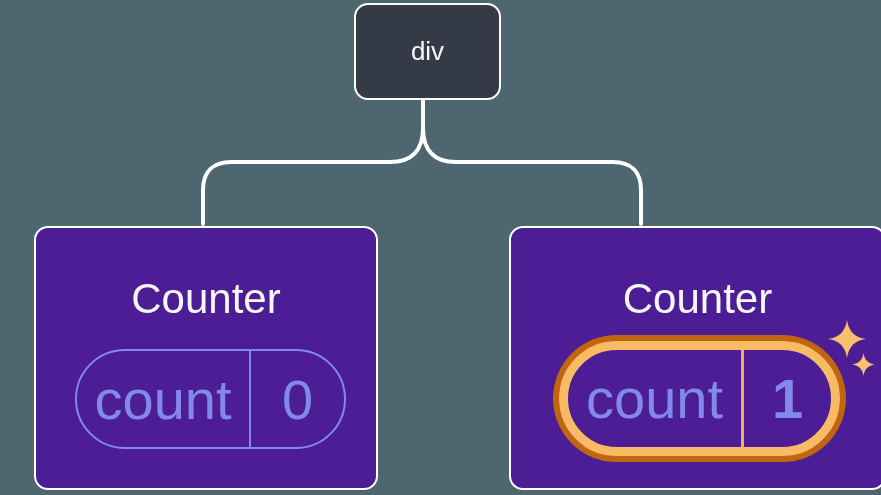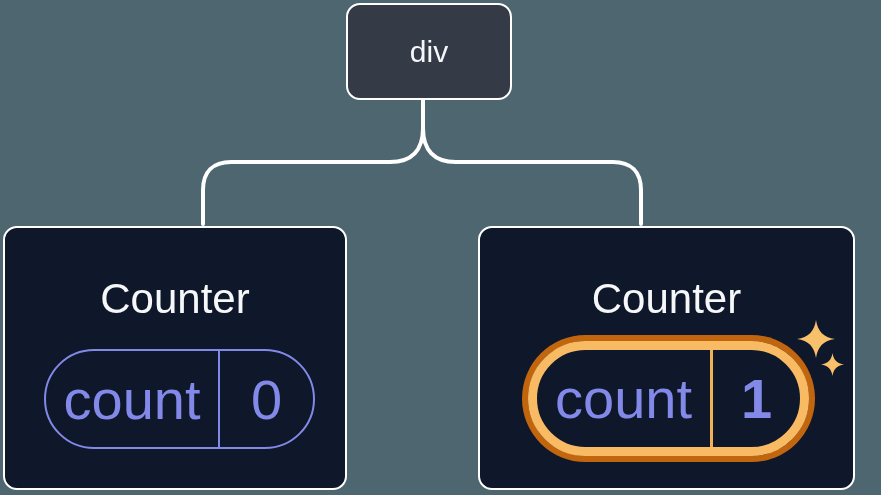--- a/index.html
+++ b/index.html
@@ -15,29 +15,29 @@
 
   .node{
     position:absolute;
     box-sizing:border-box;
     background:#343A46;
     border:2.5px solid #FFFFFF;
     border-radius:14px;
     display:flex;align-items:center;justify-content:center;
     color:#F6F7F9;
   }
-  .root{left:346px;top:3px;width:166px;height:97px;font-size:30px;font-weight:500;}
+  .root{left:354px;top:3px;width:147px;height:97px;font-size:26px;font-weight:500;}
 
   .card{
     position:absolute;
     box-sizing:border-box;
-    background:#0f172a;
+    background:#4c1d95;
     border:2.5px solid #FFFFFF;
     border-radius:14px;
-    top:226px;height:264px;
+    top:226px;height:264px;margin-left:31px;
   }
   .card-left{left:3px;width:344px;}
   .card-right{left:478px;width:377px;}
   .card-title{
     margin-top:50px;
     text-align:center;
     font-size:42px;line-height:1;
     font-weight:500;
     color:#F6F7F9;
   }

